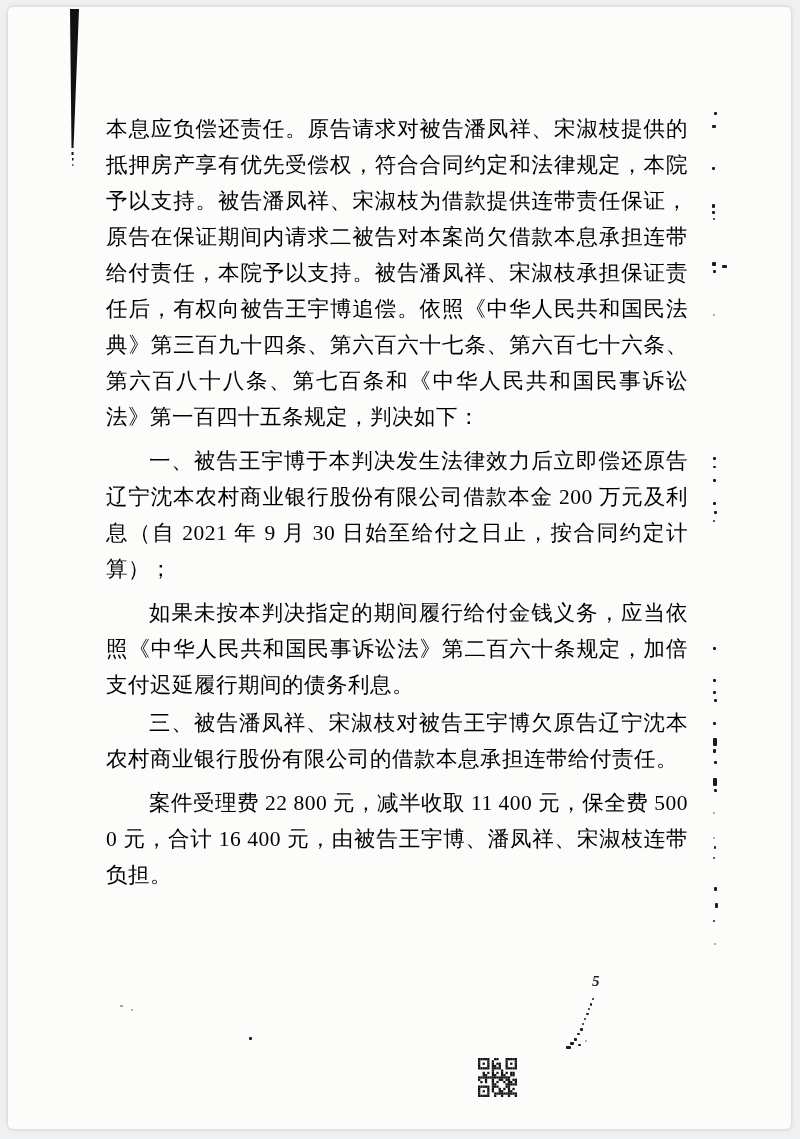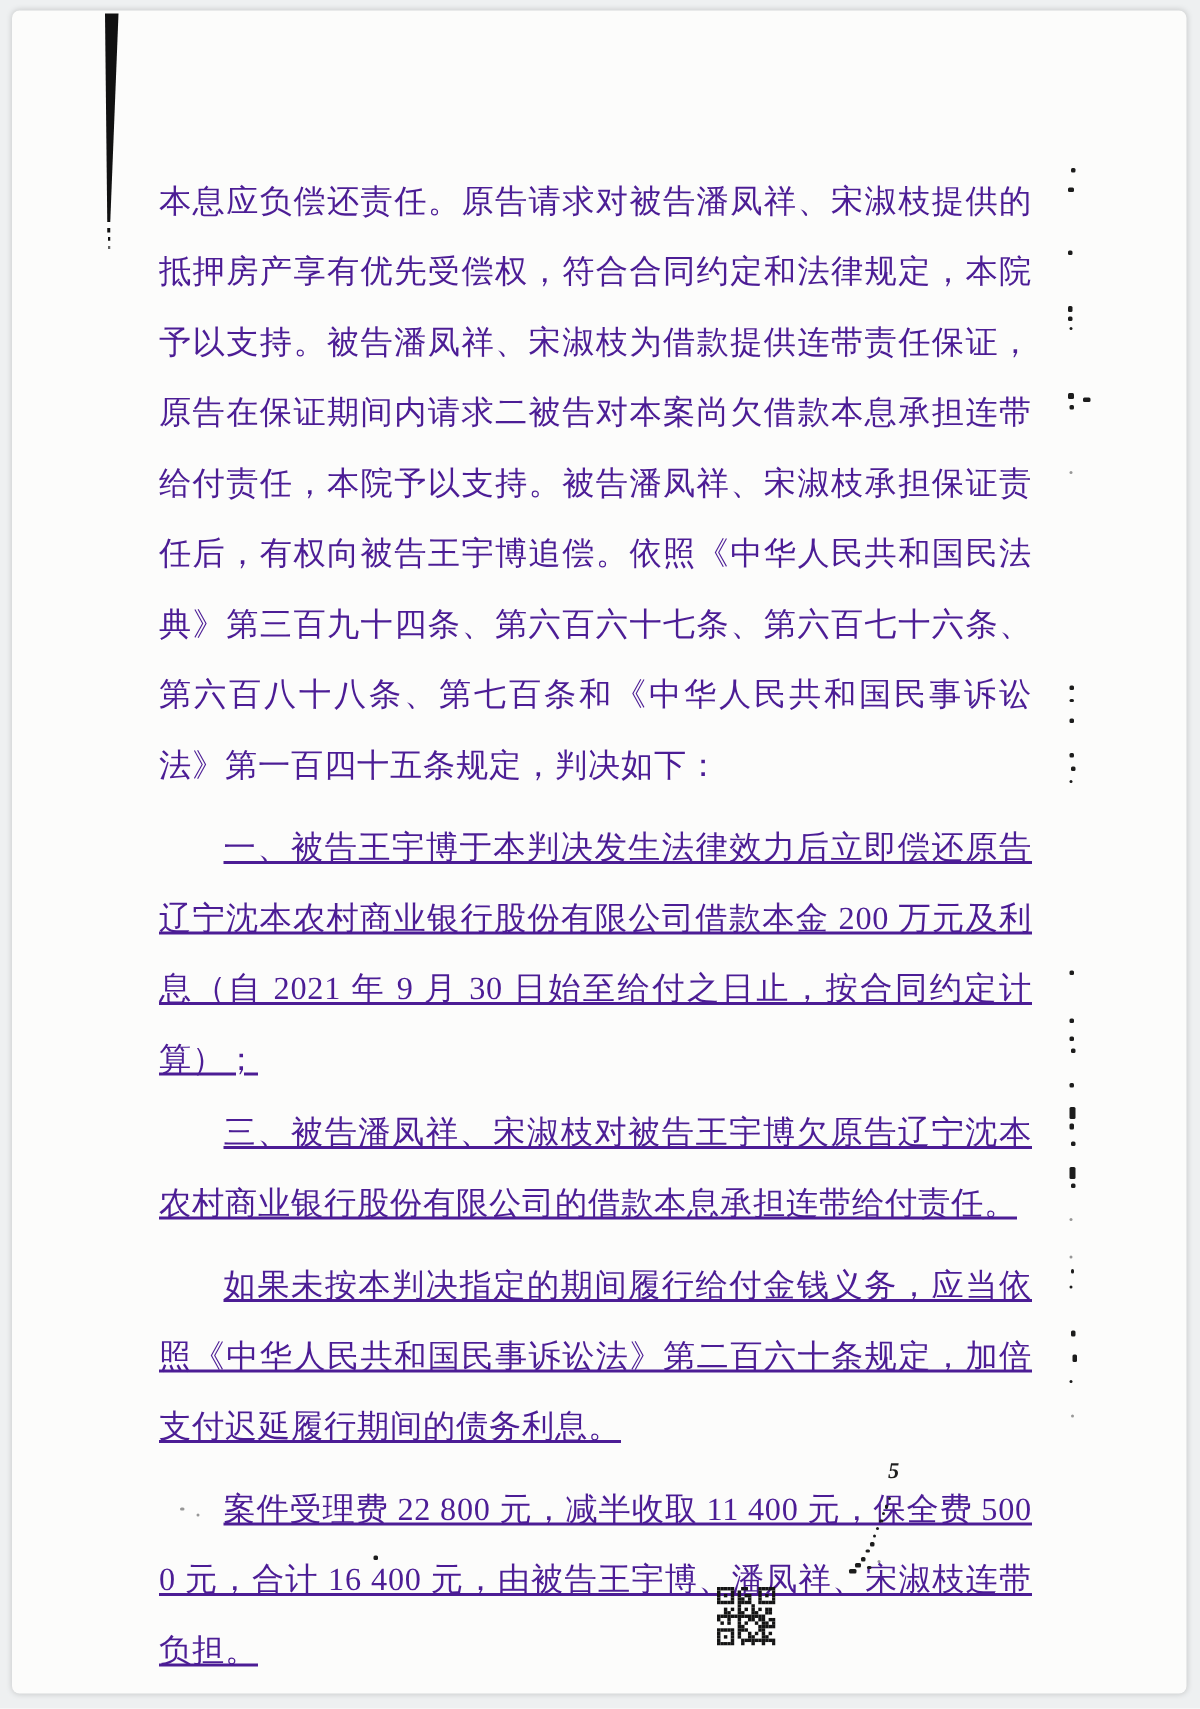--- a/index.html
+++ b/index.html
@@ -23,32 +23,32 @@
   }
   .ink-mark {
     position: absolute;
     left: 54px; top: 0px;
     width: 30px; height: 170px;
   }
   .content {
     position: absolute;
     left: 98px; top: 104px;
     width: 582px;
-    color: #4c1d95;
+    color: #000000;
     font-size: 21.5px;
-    line-height: 47px;
+    line-height: 36px;
     text-align: justify;
     text-justify: inter-ideograph;
     word-break: break-all;
     letter-spacing: 0.5px;
   }
   .para { margin: 0; }
   .para.gap { margin-top: 8px; }
   .para.gap-sm { margin-top: 2px; }
-  .para.ind { text-indent: 43px; text-decoration: underline; }
+  .para.ind { text-indent: 43px; }
   .pagenum {
     position: absolute;
     left: 584px; top: 966px;
     font-size: 15px;
     font-style: italic;
     font-weight: 700;
     color: #1f1f1f;
   }
   .footer {
     position: absolute;
@@ -84,22 +84,22 @@
     <svg class="ink-mark" viewBox="0 0 30 170">
       <polygon points="8,2 17,2 11.5,141 9.5,141" fill="#111"></polygon>
       <rect x="9.5" y="145" width="2" height="3" fill="#111"></rect>
       <rect x="10" y="151" width="1.5" height="2.5" fill="#111"></rect>
       <rect x="10" y="157" width="1.5" height="2" fill="#222" opacity="0.7"></rect>
     </svg>
 
     <div class="content">
       <p class="para">本息应负偿还责任。原告请求对被告潘凤祥、宋淑枝提供的抵押房产享有优先受偿权，符合合同约定和法律规定，本院予以支持。被告潘凤祥、宋淑枝为借款提供连带责任保证，原告在保证期间内请求二被告对本案尚欠借款本息承担连带给付责任，本院予以支持。被告潘凤祥、宋淑枝承担保证责任后，有权向被告王宇博追偿。依照《中华人民共和国民法典》第三百九十四条、第六百六十七条、第六百七十六条、第六百八十八条、第七百条和《中华人民共和国民事诉讼法》第一百四十五条规定，判决如下：</p>
       <p class="para ind gap">一、被告王宇博于本判决发生法律效力后立即偿还原告辽宁沈本农村商业银行股份有限公司借款本金 200 万元及利息（自 2021 年 9 月 30 日始至给付之日止，按合同约定计算）；</p>
+      <p class="para ind gap">如果未按本判决指定的期间履行给付金钱义务，应当依照《中华人民共和国民事诉讼法》第二百六十条规定，加倍支付迟延履行期间的债务利息。</p>
       <p class="para ind gap-sm">三、被告潘凤祥、宋淑枝对被告王宇博欠原告辽宁沈本农村商业银行股份有限公司的借款本息承担连带给付责任。</p>
-      <p class="para ind gap">如果未按本判决指定的期间履行给付金钱义务，应当依照《中华人民共和国民事诉讼法》第二百六十条规定，加倍支付迟延履行期间的债务利息。</p>
       <p class="para ind gap">案件受理费 22 800 元，减半收取 11 400 元，保全费 5000 元，合计 16 400 元，由被告王宇博、潘凤祥、宋淑枝连带负担。</p>
     </div>
 
     <div class="pagenum">5</div>
 
     <div class="footer">
       <svg class="qr" id="qr-svg" viewBox="0 0 17 17">
           <rect x="7" y="0" width="1" height="1" fill="#141414"></rect>
           <rect x="8" y="0" width="1" height="1" fill="#141414"></rect>
           <rect x="6" y="1" width="1" height="1" fill="#141414"></rect>

